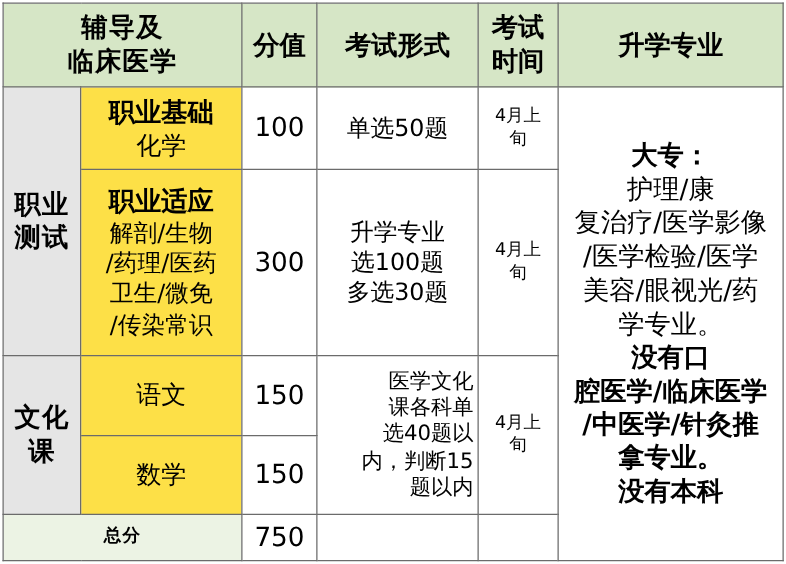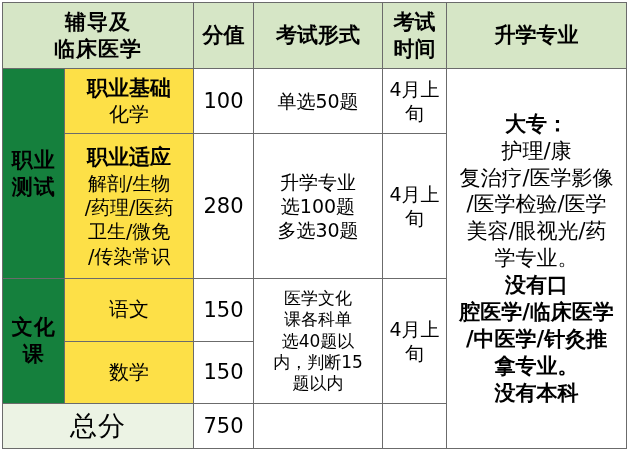--- a/index.html
+++ b/index.html
@@ -46,21 +46,21 @@
   }
   
   .c1 { width: 62px; }
   .c2 { width: 128px; }
   .c3 { width: 60px; }
   .c4 { width: 128px; }
   .c5 { width: 64px; }
   .c6 { width: 179px; }
 
   .grp-label {
-    background: #15803d;
+    background: #e5e5e5;
     font-size: 21px;
     font-weight: bold;
     letter-spacing: 1px;
   }
   .subj {
     background: #fde047;
     font-size: 20px;
   }
   .subj .big {
     font-weight: bold;
@@ -71,36 +71,37 @@
   }
   .score {
     font-size: 21px;
   }
   .form {
     font-size: 19px;
   }
   .form.small {
     font-size: 17px;
     line-height: 1.25;
+    text-align: right;
   }
   .time {
-    font-size: 19px;
+    font-size: 14px;
     margin-top: 19px;
   }
   .major {
     font-size: 21px;
     text-align: left;
     vertical-align: top;
     padding: 6px 7px;
     line-height: 1.34;
   }
   .total-label {
     background: #ecf3e4;
-    font-size: 27px;
-    font-weight: normal;
+    font-size: 14px;
+    font-weight: bold;
     letter-spacing: 1px;
   }
   .blank {
     background: #ffffff;
   }
   .nowrap-block { display: block; }
 </style>
 </head>
 <body>
 
@@ -153,21 +154,21 @@
       </tr>
 
       <tr>
         <td class="subj">
           <span class="nowrap-block big">职业适应</span>
           <span class="nowrap-block small">解剖/生物</span>
           <span class="nowrap-block small">/药理/医药</span>
           <span class="nowrap-block small">卫生/微免</span>
           <span class="nowrap-block small">/传染常识</span>
         </td>
-        <td class="score">280</td>
+        <td class="score">300</td>
         <td class="form">
           <span class="nowrap-block">升学专业</span>
           <span class="nowrap-block">选100题</span>
           <span class="nowrap-block">多选30题</span>
         </td>
         <td class="time">
           <span class="nowrap-block">4月上</span>
           <span class="nowrap-block">旬</span>
         </td>
       </tr>

